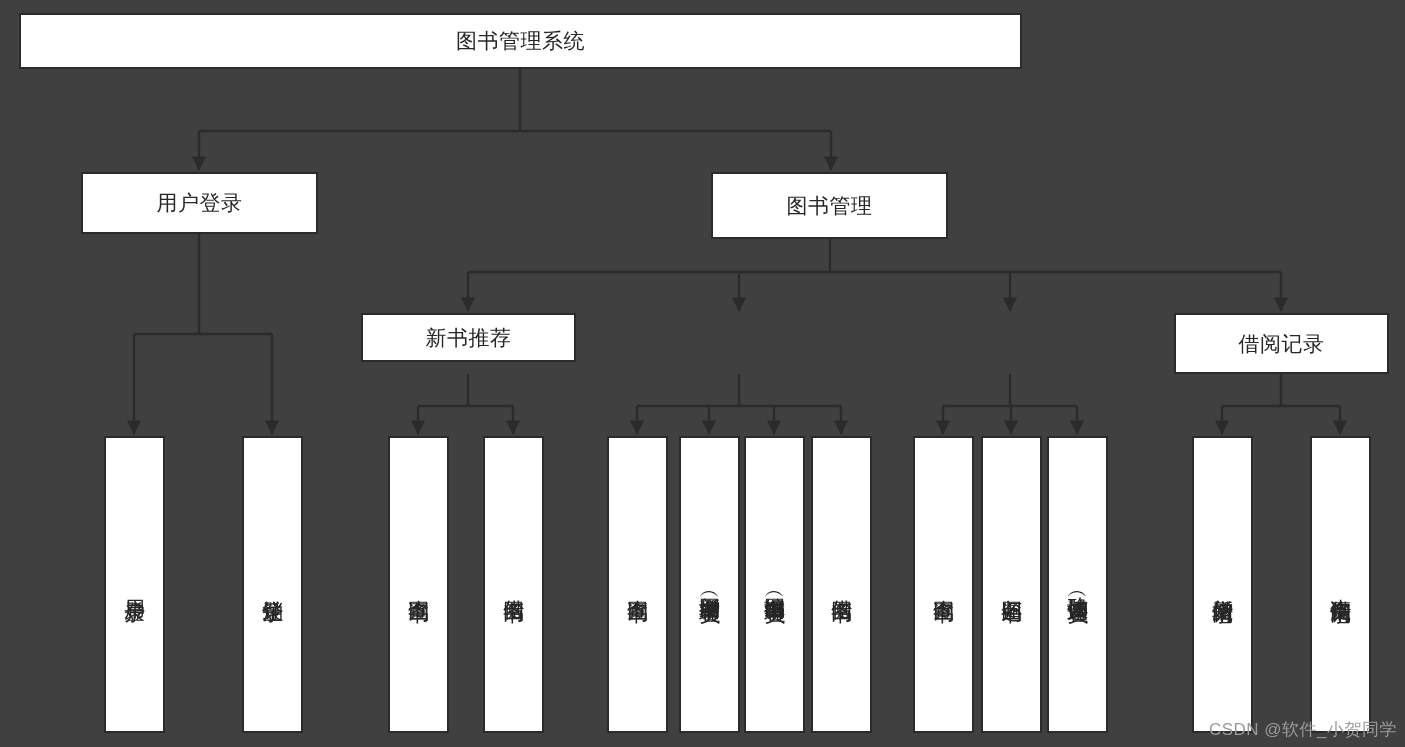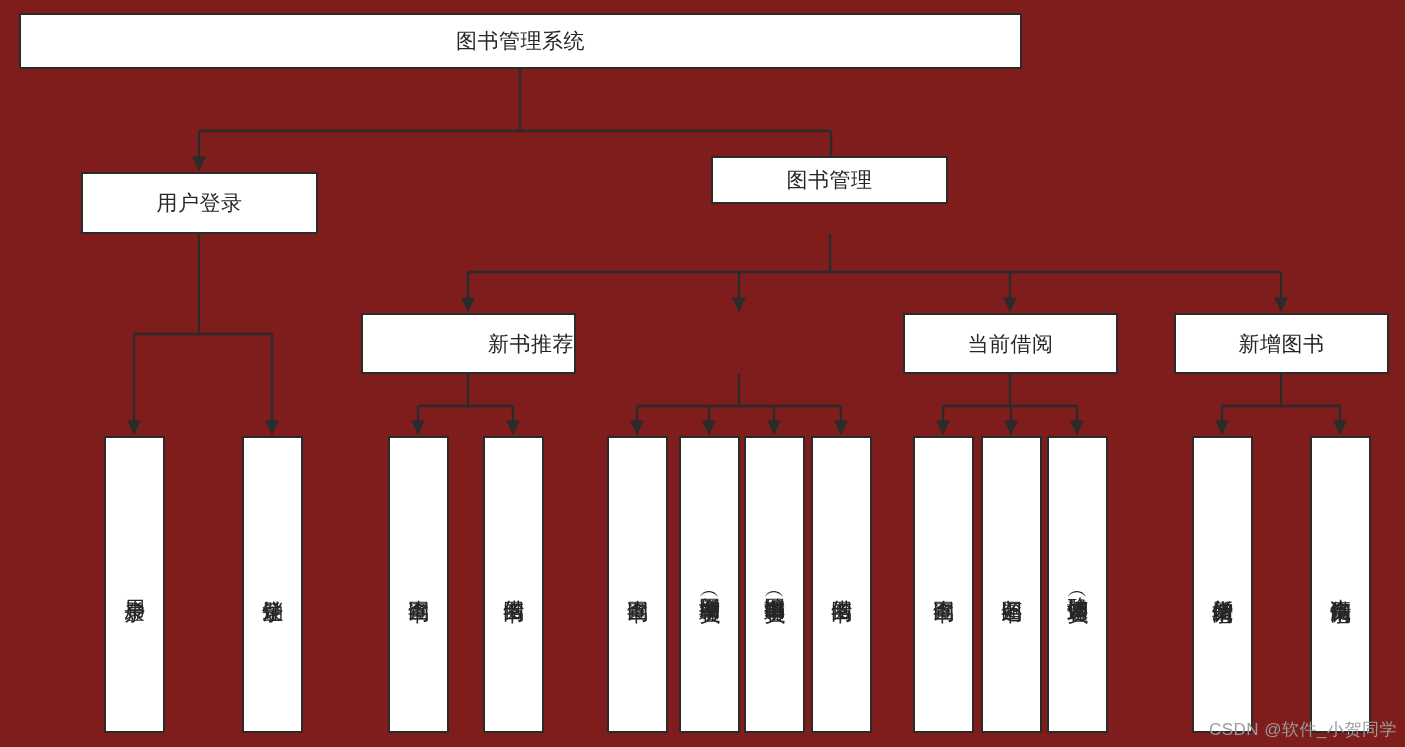--- a/index.html
+++ b/index.html
@@ -8,21 +8,21 @@
     padding: 0;
     background: #ffffff;
   }
   body {
     font-family: "Liberation Sans", "DejaVu Sans", sans-serif;
   }
   #canvas {
     position: relative;
     width: 1405px;
     height: 747px;
-    background: #7f1d1d;
+    background: #404040;
     overflow: hidden;
   }
   #edges {
     position: absolute;
     left: 0;
     top: 0;
     width: 1405px;
     height: 747px;
     pointer-events: none;
   }
@@ -120,32 +120,29 @@
     </g>
   </svg>
 
   <div class="node horiz" style="left:19px; top:13px; width:1003px; height:56px;">
     <span>图书管理系统</span>
   </div>
 
   <div class="node horiz" style="left:81px; top:172px; width:237px; height:62px;">
     <span>用户登录</span>
   </div>
-  <div class="node horiz" style="left:711px; top:156px; width:237px; height:48px;">
+  <div class="node horiz" style="left:711px; top:172px; width:237px; height:67px;">
     <span>图书管理</span>
   </div>
 
-  <div class="node horiz" style="left:361px; top:313px; width:215px; height:61px;justify-content:flex-end;">
+  <div class="node horiz" style="left:361px; top:313px; width:215px; height:49px;">
     <span>新书推荐</span>
   </div>
-  <div class="node horiz" style="left:903px; top:313px; width:215px; height:61px;">
-    <span>当前借阅</span>
-  </div>
   <div class="node horiz" style="left:1174px; top:313px; width:215px; height:61px;">
-    <span>新增图书</span>
+    <span>借阅记录</span>
   </div>
 
   <div class="node vert" style="left:104px; top:436px; width:61px; height:297px;">
     <span class="vtext">用户登录</span>
   </div>
   <div class="node vert" style="left:242px; top:436px; width:61px; height:297px;">
     <span class="vtext">注销登录</span>
   </div>
 
   <div class="node vert" style="left:388px; top:436px; width:61px; height:297px;">

